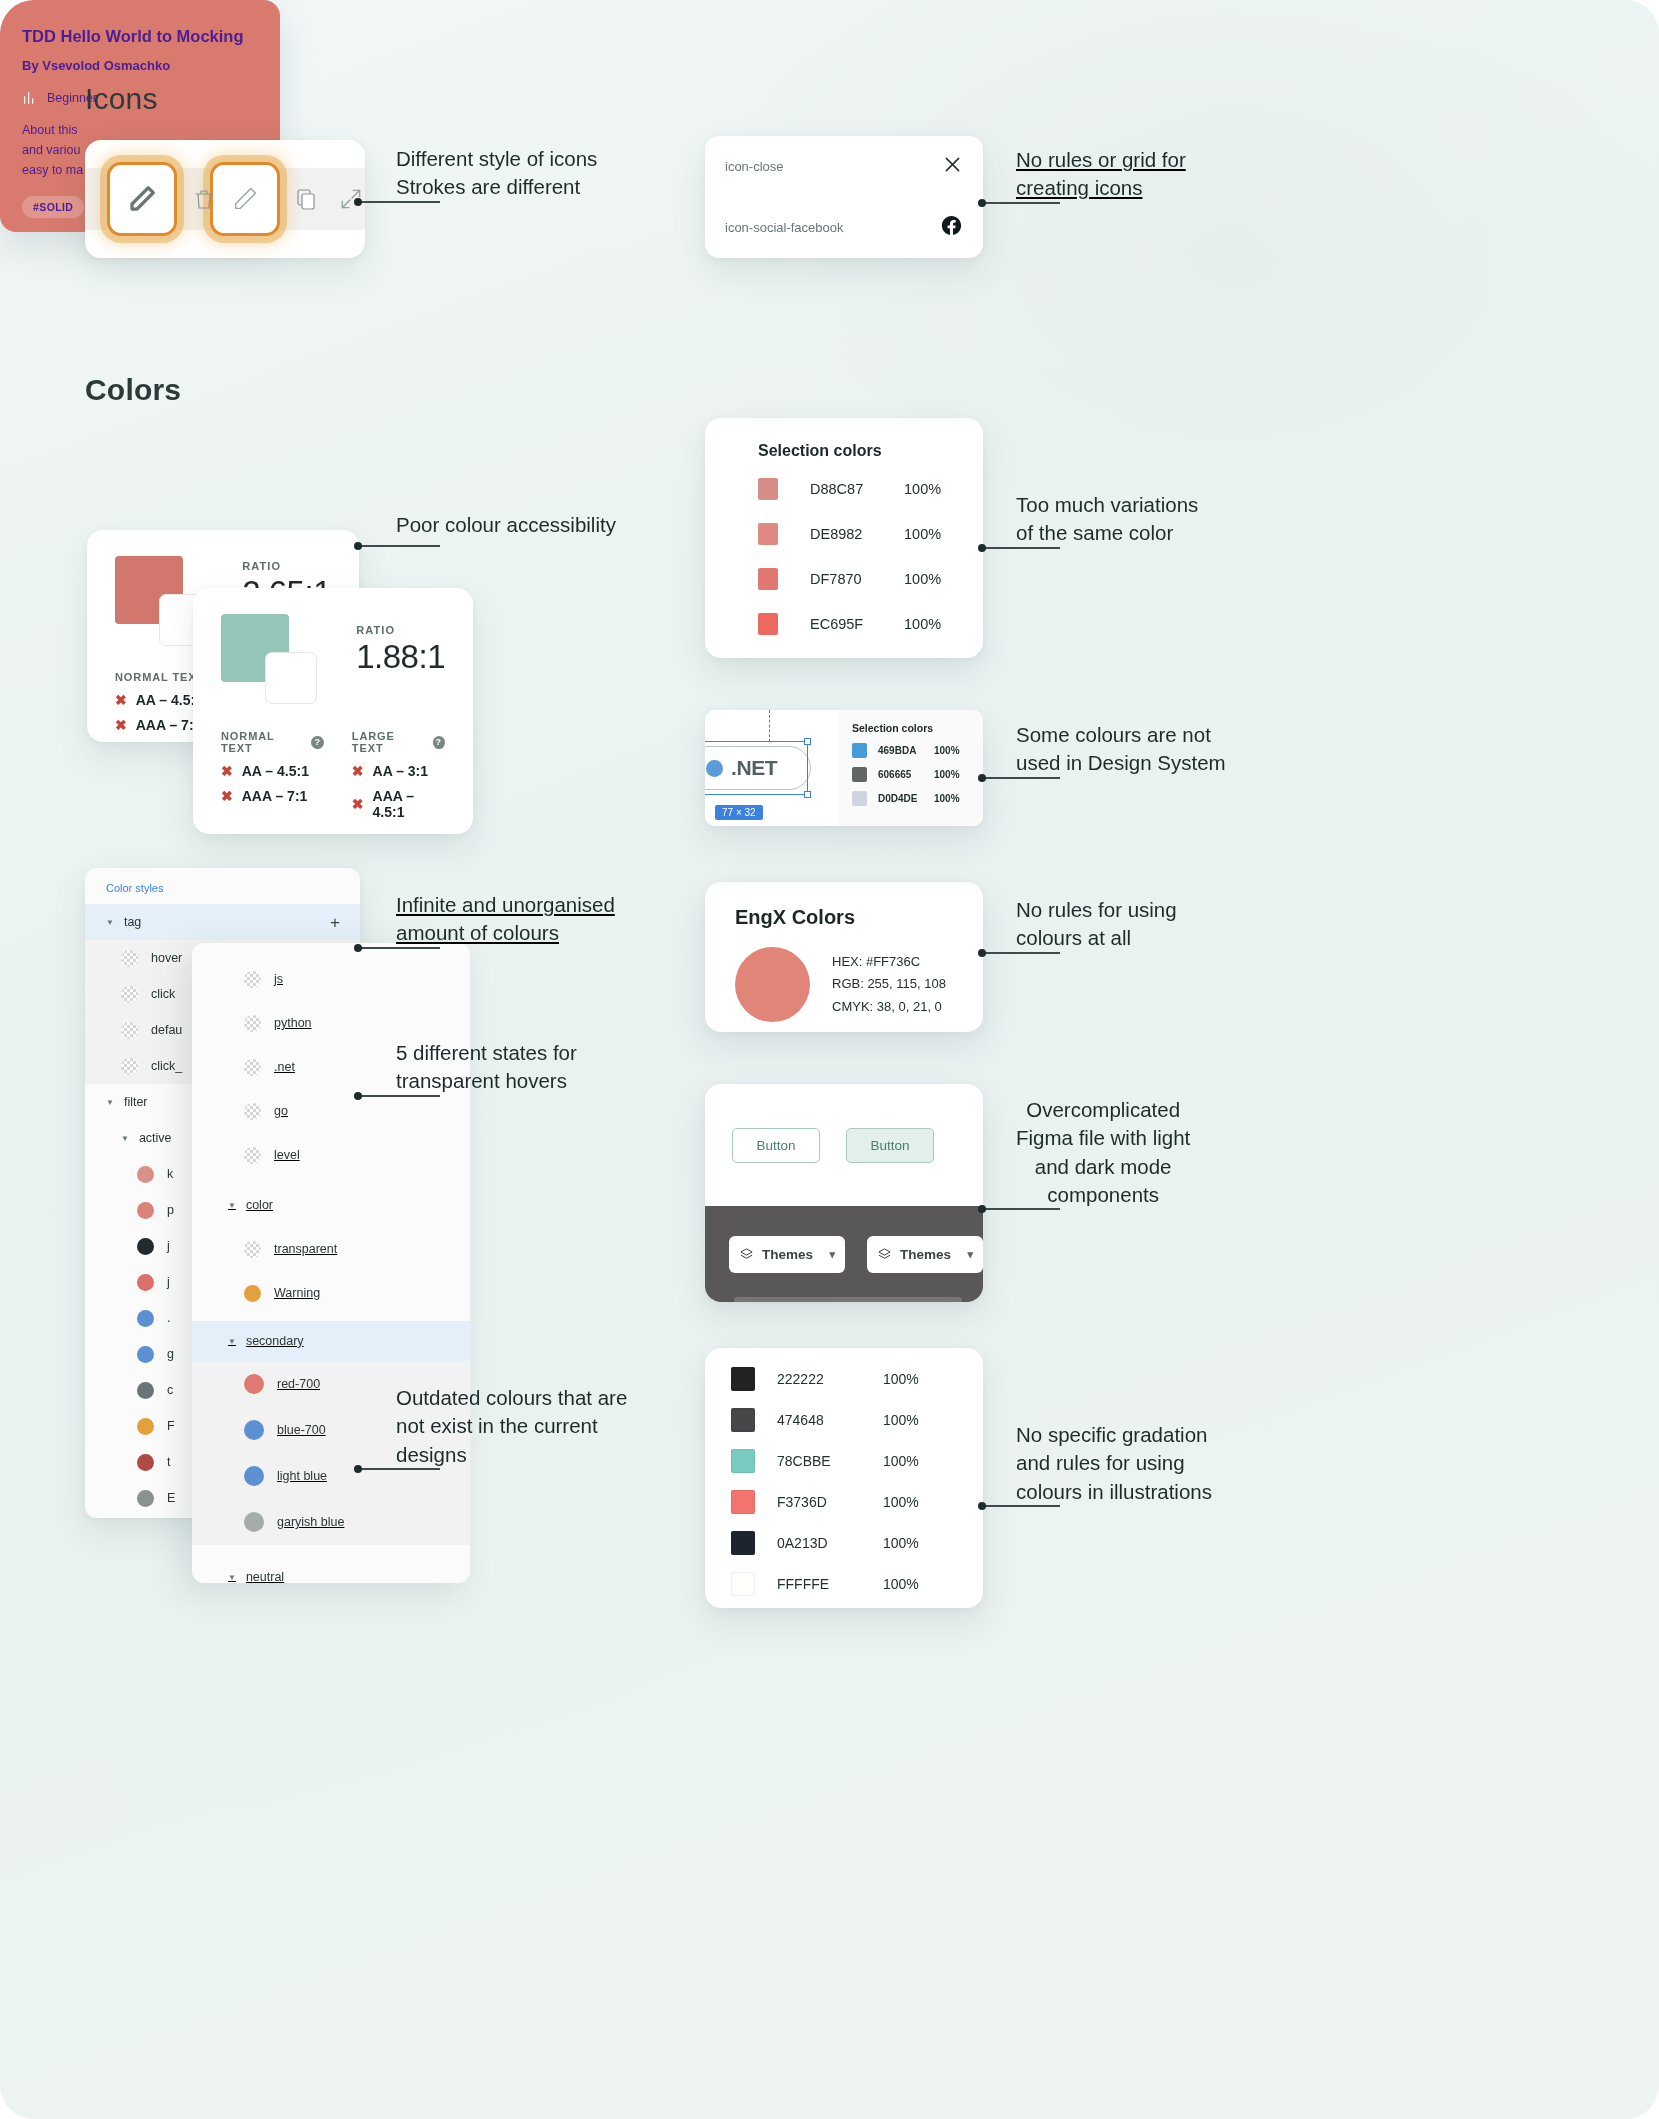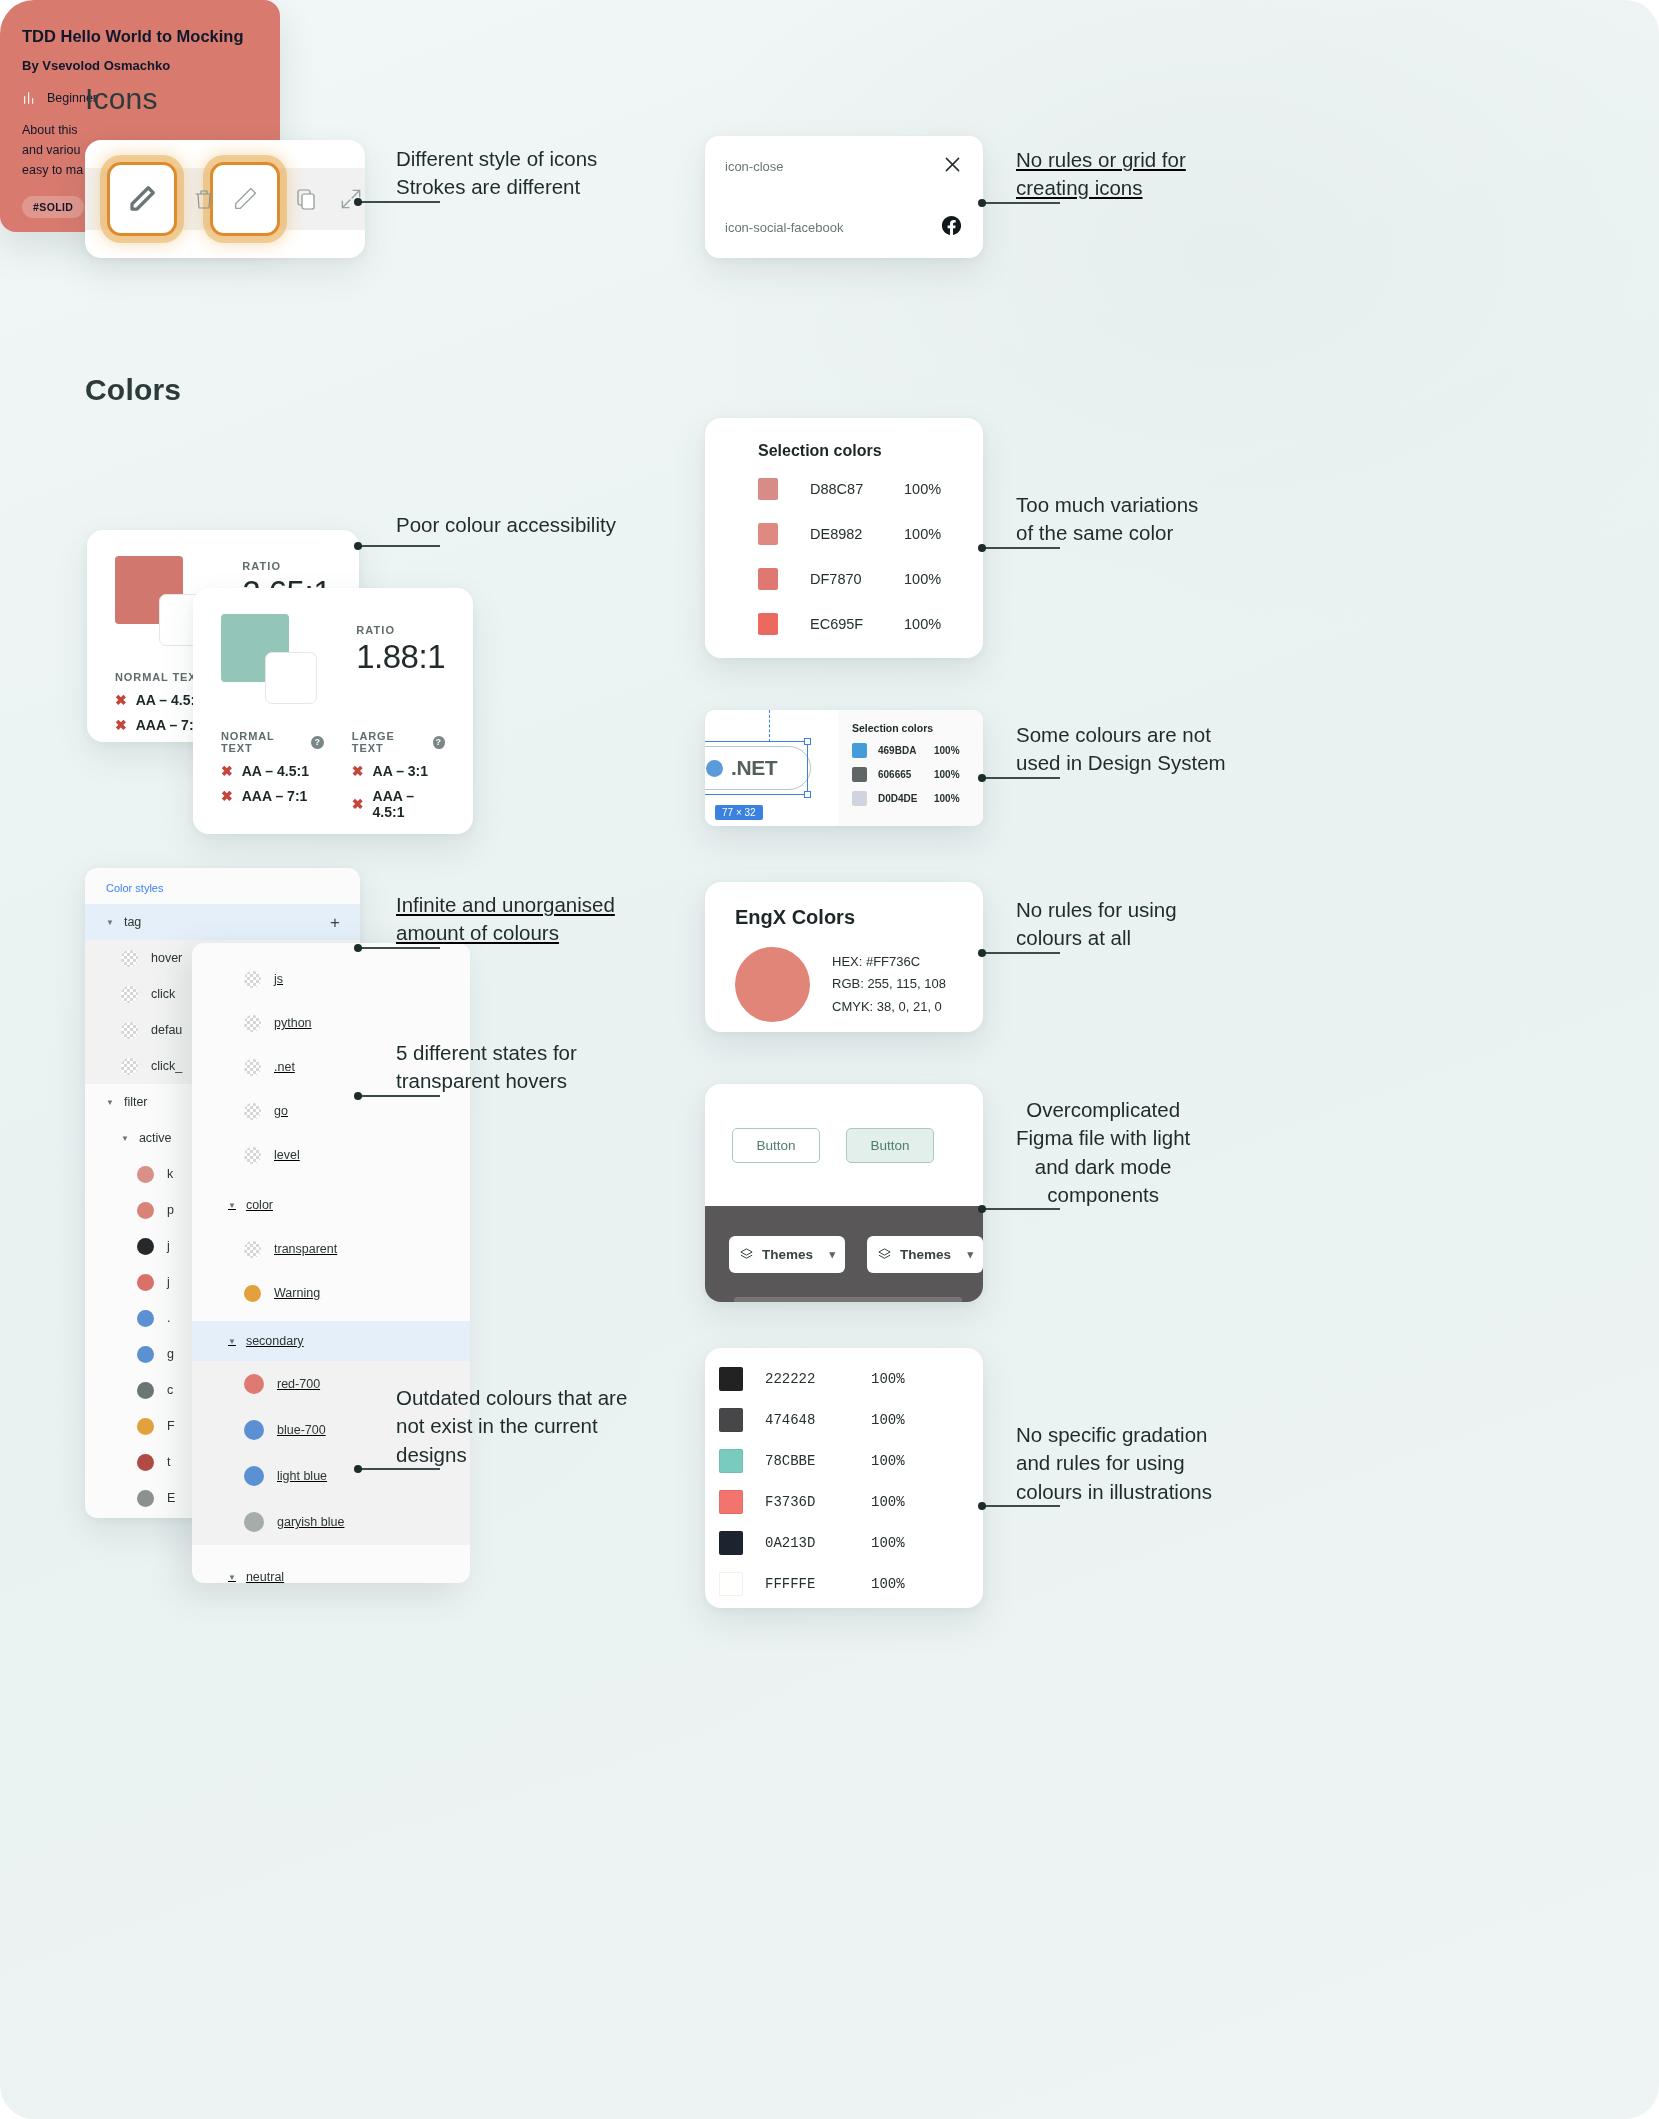--- a/index.html
+++ b/index.html
@@ -85,21 +85,21 @@
     display: flex; align-items: center; justify-content: space-between;
     padding: 0 20px;
   }
   .icon-row-label { font-size: 13px; color: #6a7676; }
 
   
   #tdd-card {
     left: 25px; top: 420px; width: 280px; height: 232px;
     background: #d87a6e; border-radius: 16px;
     box-shadow: 0 16px 36px rgba(40,70,70,.13);
-    padding: 26px 22px 0 22px; color: #0f172a; overflow: hidden;
+    padding: 26px 22px 0 22px; color: #4c1d95; overflow: hidden;
   }
   #tdd-title { font-size: 16.5px; font-weight: bold; line-height: 1.25; }
   #tdd-author { font-size: 13px; margin-top: 11px; font-weight: bold; }
   #tdd-level { font-size: 12.5px; margin-top: 17px; display: flex; align-items: center; gap: 9px; }
   #tdd-about { font-size: 12.5px; line-height: 1.62; margin-top: 14px; white-space: pre-line; }
   #tdd-tag {
     margin-top: 16px; display: inline-block;
     background: rgba(255,255,255,.22);
     border-radius: 11px; padding: 5px 11px;
     font-size: 10.5px; font-weight: bold; letter-spacing: .4px;
@@ -183,21 +183,21 @@
   .theme-sel {
     width: 118px; height: 37px; background: #fff; border-radius: 6px;
     display: flex; align-items: center; padding: 0 10px;
     font-size: 13.5px; color: #3a4444; font-weight: bold; gap: 8px;
   }
   .theme-sel .chev { margin-left: auto; font-size: 11px; color: #5a6464; }
   #dark-bar { position: absolute; left: 29px; bottom: 0; width: 228px; height: 5px; background: #767474; border-radius: 3px 3px 0 0; }
 
   
   #swatch-card { left: 705px; top: 1348px; width: 278px; height: 260px; border-radius: 16px; padding-top: 10px; overflow: hidden; }
-  .sw-row { display: flex; align-items: center; height: 41px; padding-left: 14px; font-family: Liberation Mono, monospace; }
+  .sw-row { display: flex; align-items: center; height: 41px; padding-left: 26px; }
   .sw-chip { width: 24px; height: 24px; border-radius: 2px; border: 1px solid rgba(0,0,0,.06); }
   .sw-hex { font-size: 14px; color: #25312f; margin-left: 22px; width: 106px; }
   .sw-pct { font-size: 14px; color: #25312f; }
 
   
   #styles-panel {
     left: 85px; top: 868px; width: 275px; height: 650px;
     border-radius: 12px; background: #fbfbfb; overflow: hidden;
   }
   #styles-head { font-size: 11px; color: #3b82f6; padding: 14px 16px 10px 21px; }

